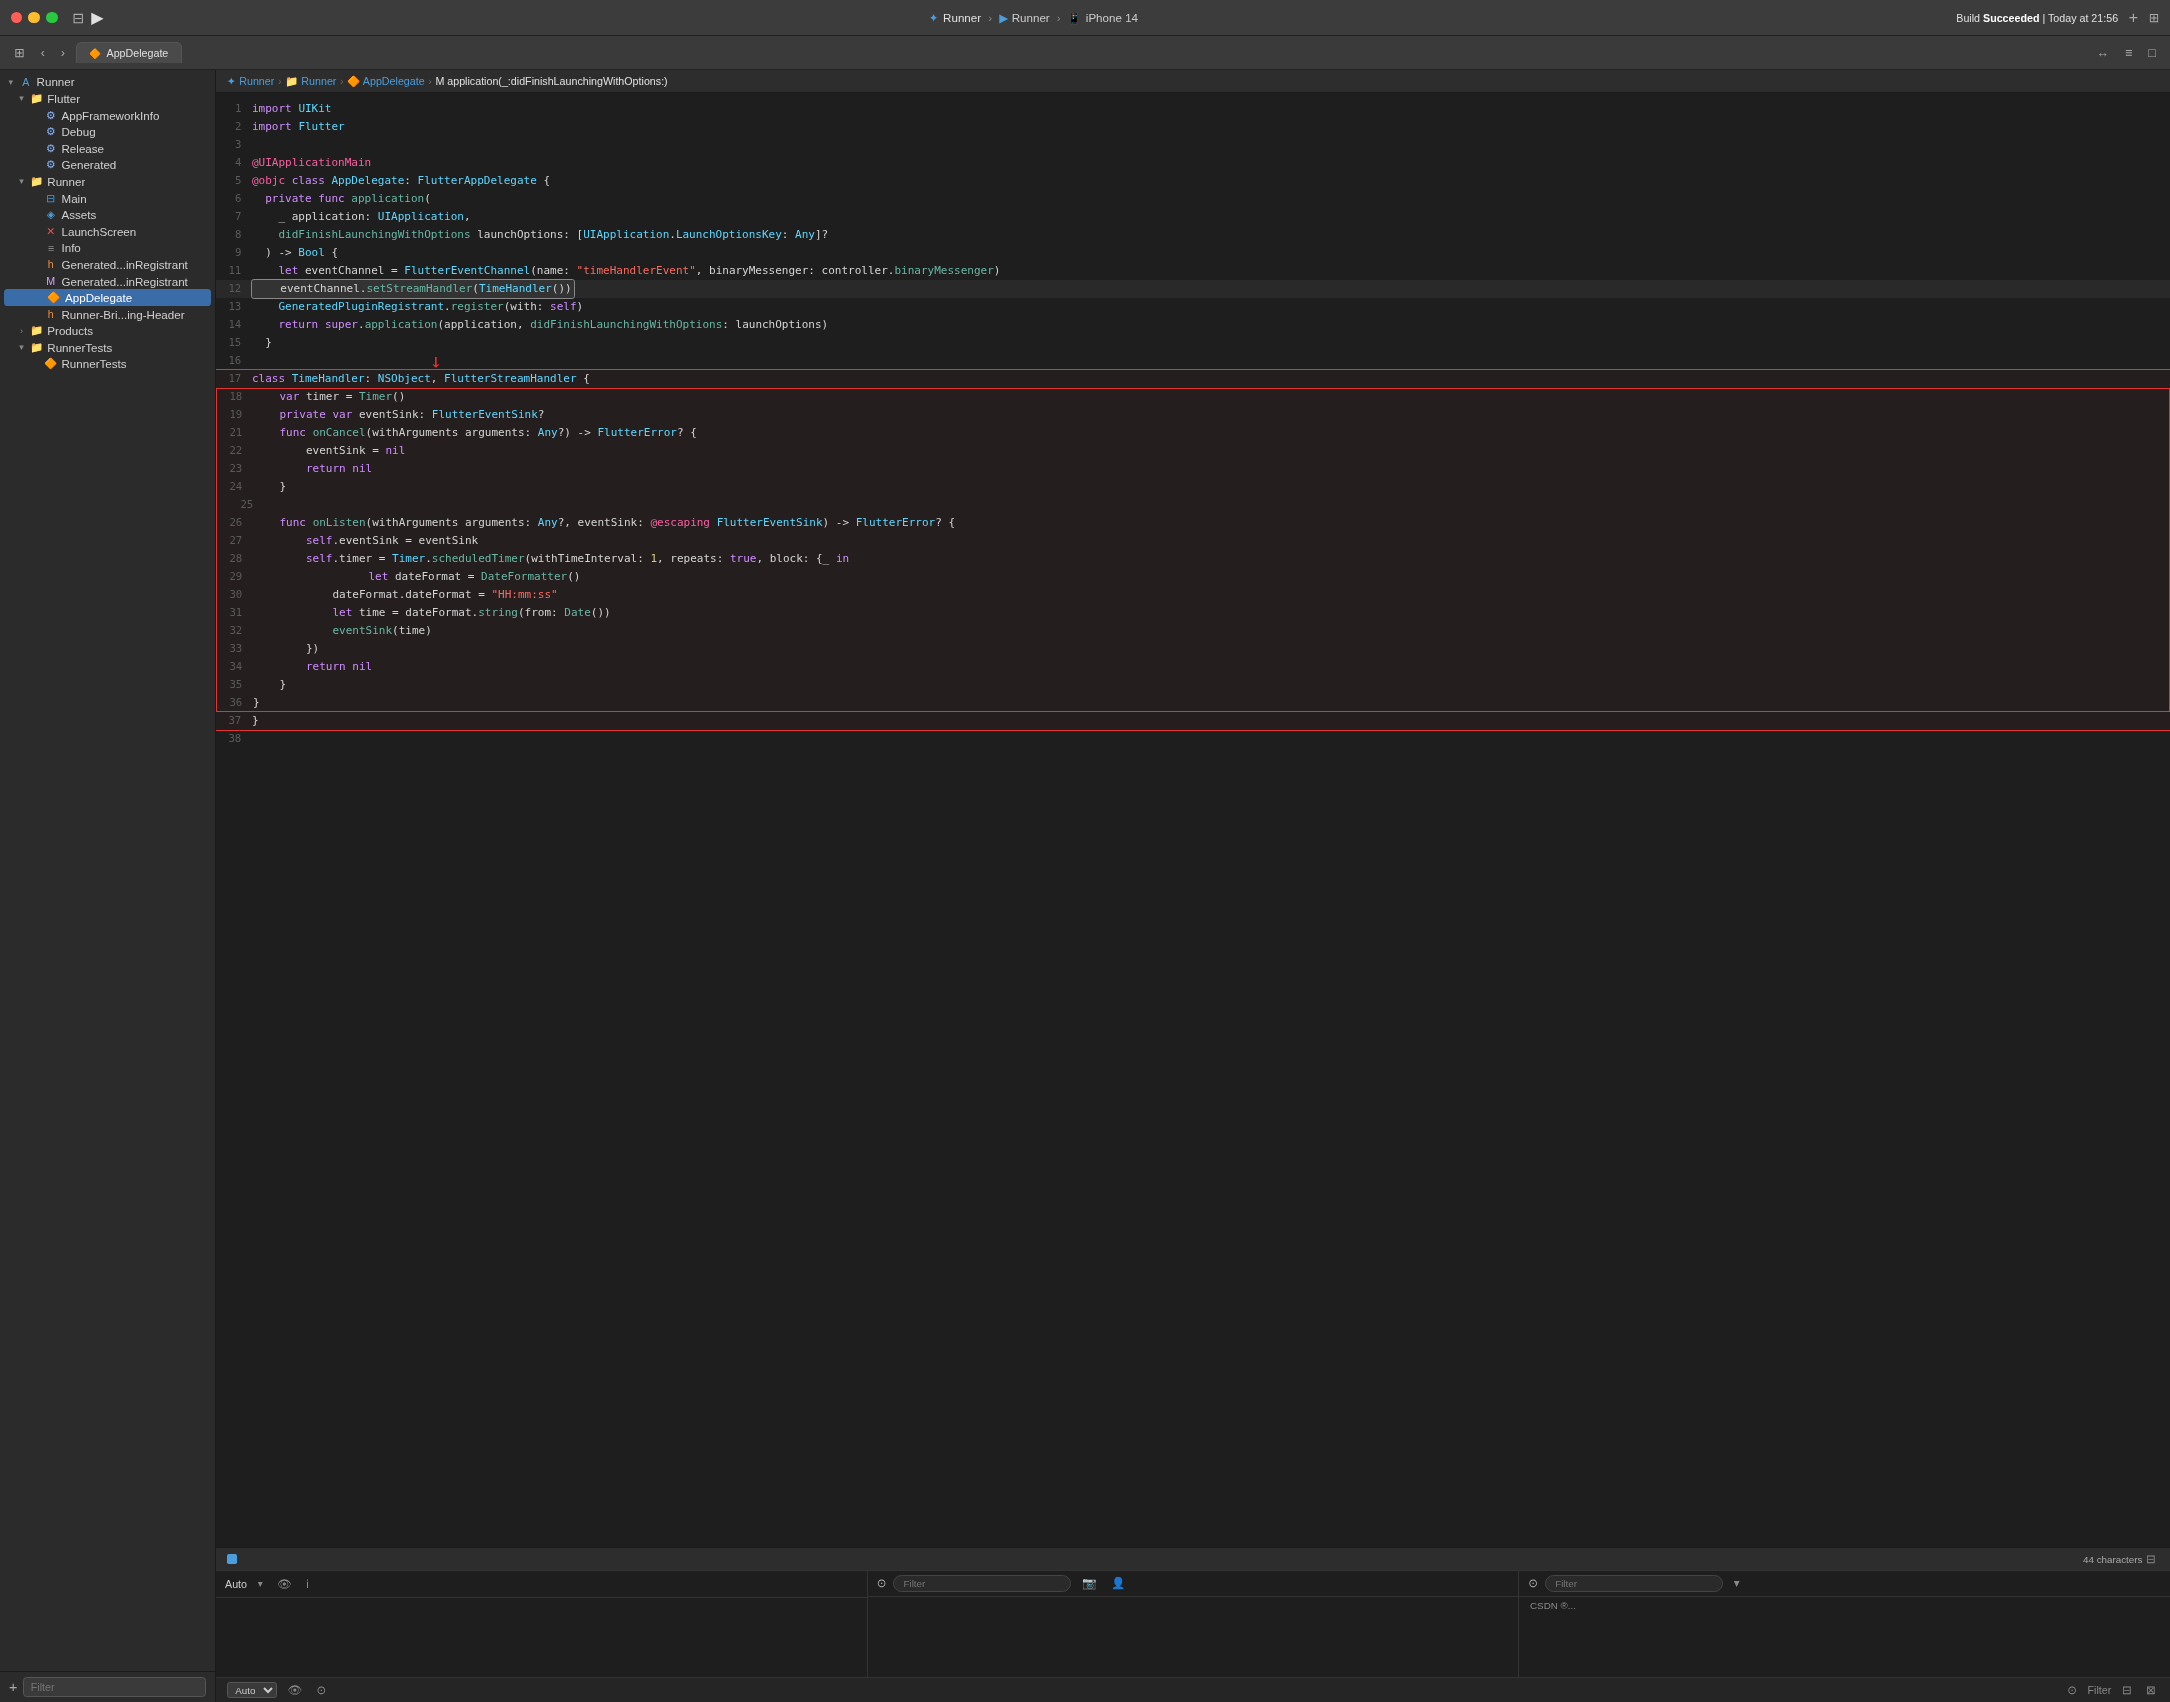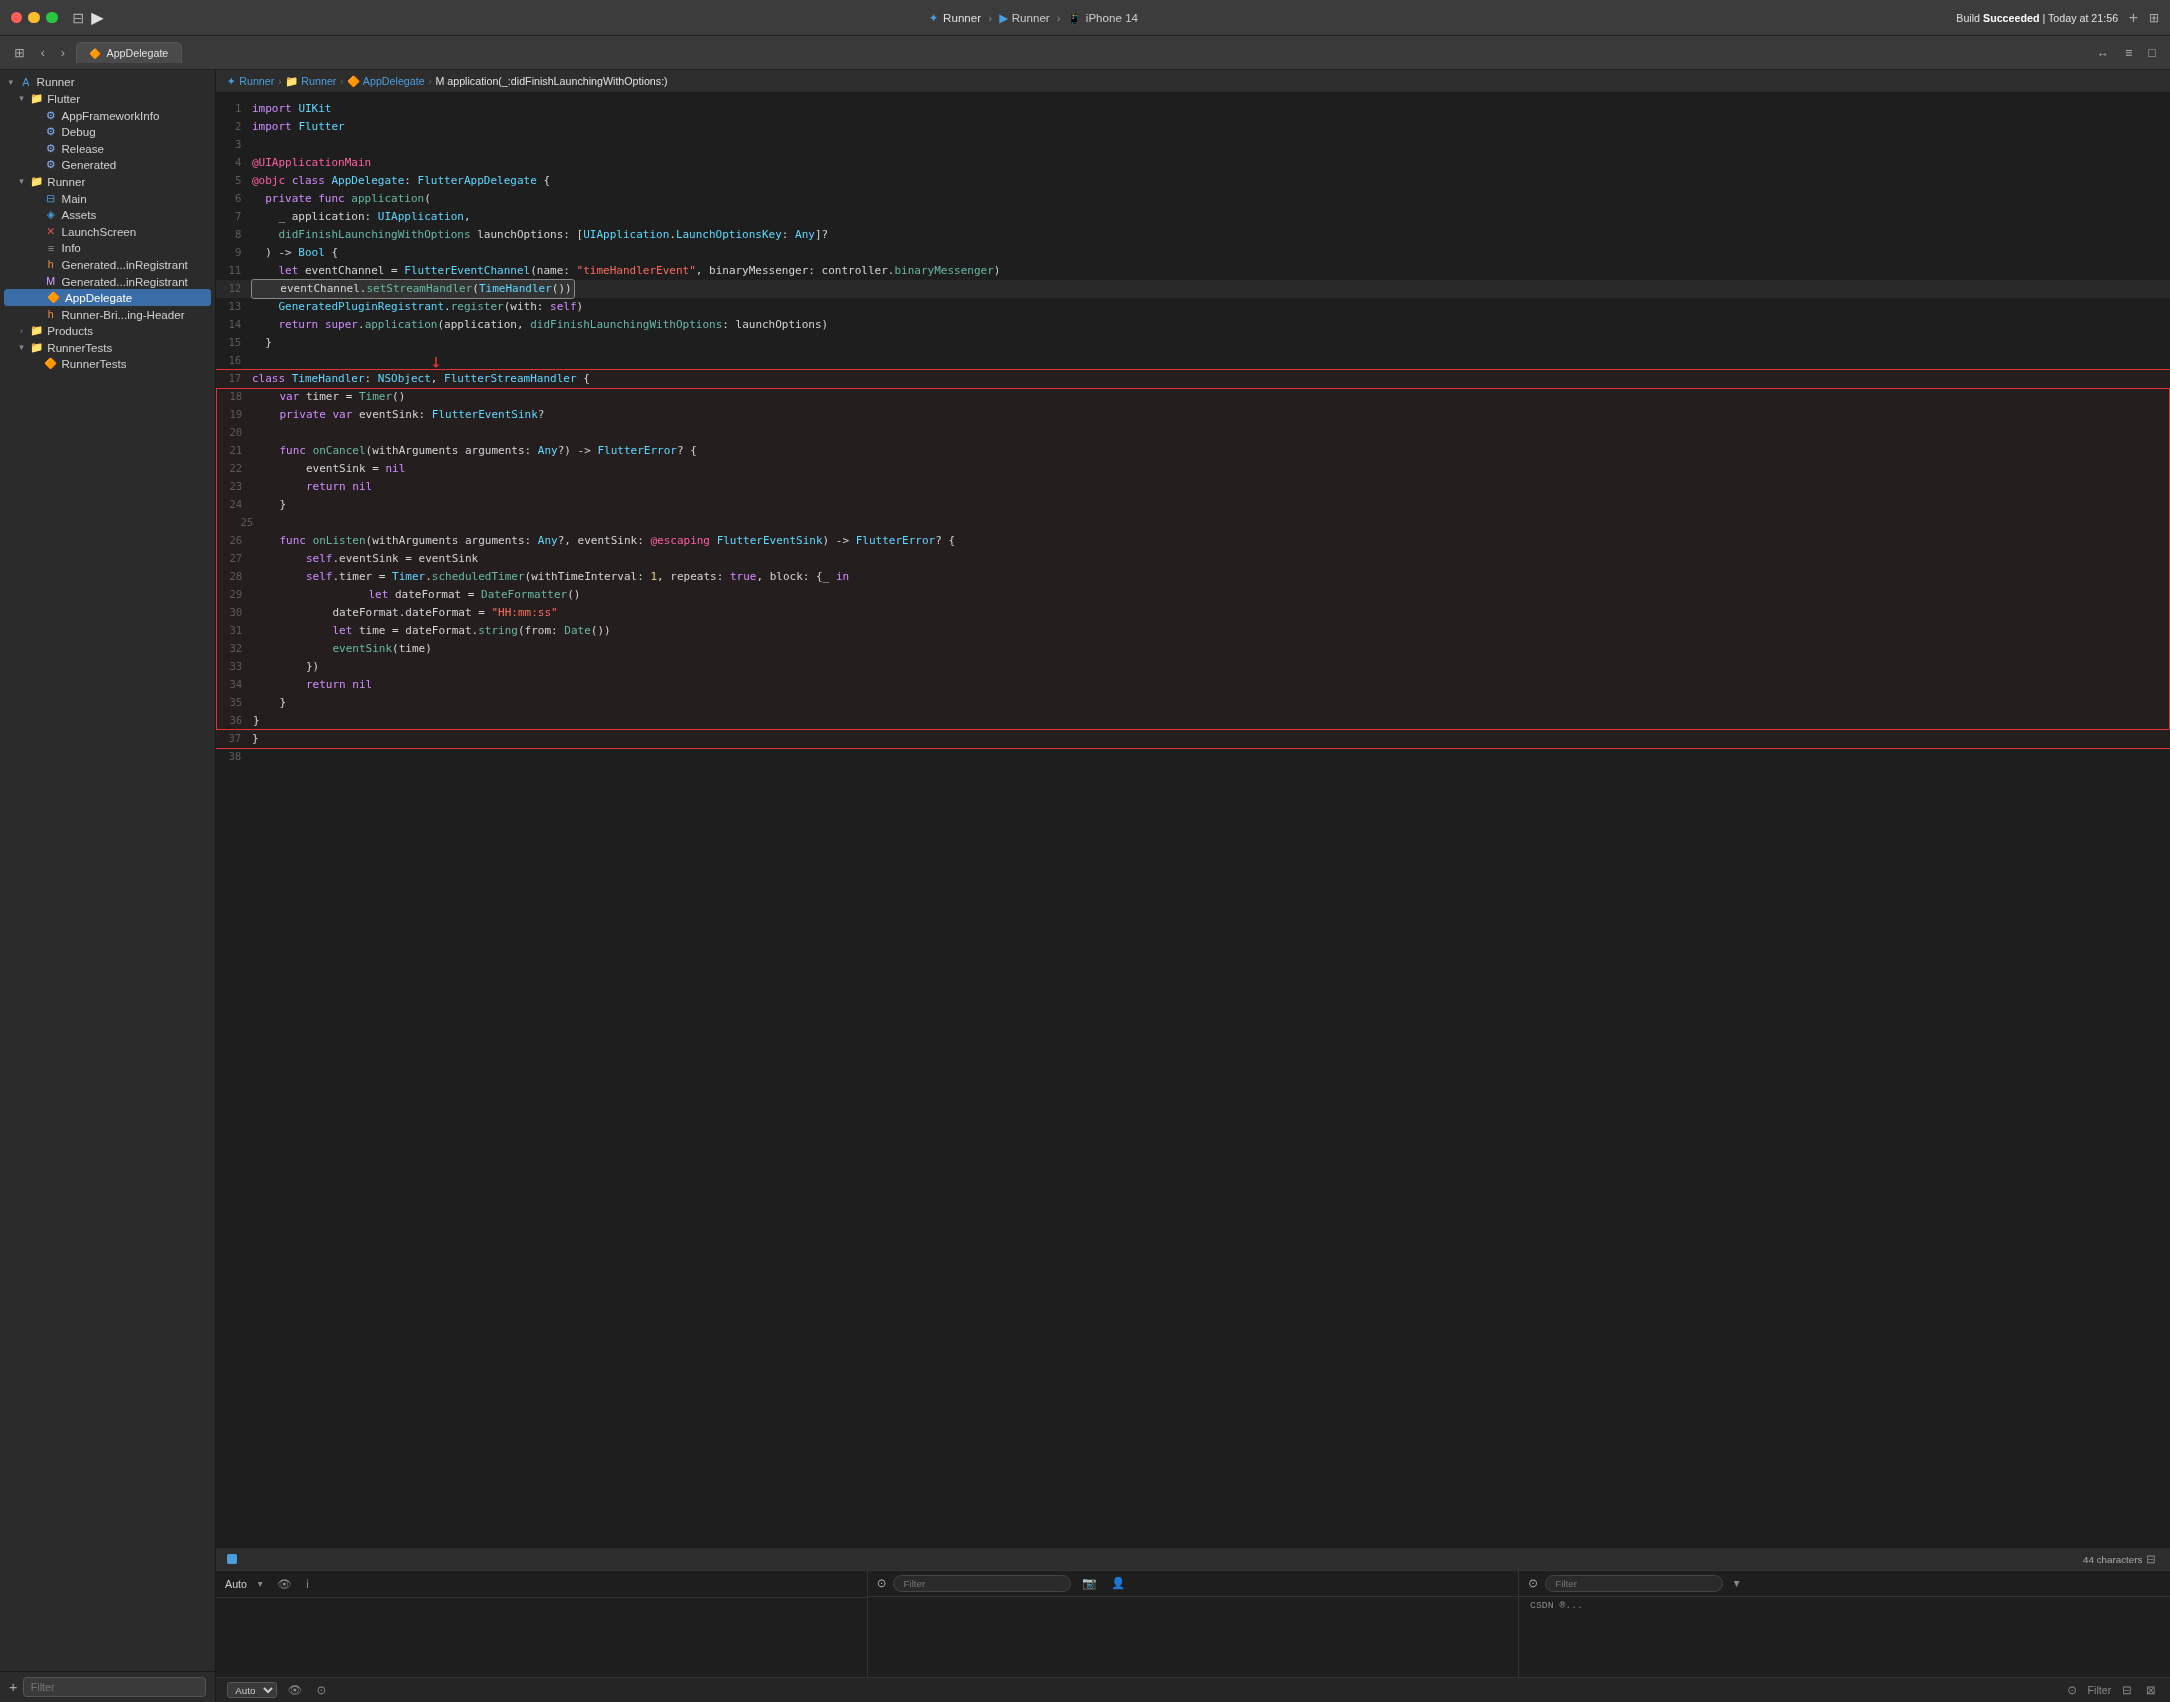--- a/index.html
+++ b/index.html
@@ -400,24 +400,20 @@
         <div class="code-line" style="background: rgba(229,51,51,0.04); border-left:1.8px solid #e53333; border-right:1.8px solid #e53333;">
           <span class="line-num">18</span>
           <span class="line-content">    <span class="kw">var</span> timer = <span class="fn">Timer</span>()</span>
         </div>
 
         <div class="code-line" style="background: rgba(229,51,51,0.04); border-left:1.8px solid #e53333; border-right:1.8px solid #e53333;">
           <span class="line-num">19</span>
           <span class="line-content">    <span class="kw">private</span> <span class="kw">var</span> eventSink: <span class="type">FlutterEventSink</span>?</span>
         </div>
 
-        <div class="code-line" style="background: rgba(229,51,51,0.04); border-left:1.8px solid #e53333; border-right:1.8px solid #e53333;">
-          <span class="line-num">20</span>
-          <span class="line-content"> </span>
-        </div>
 
         <div class="code-line" style="background: rgba(229,51,51,0.04); border-left:1.8px solid #e53333; border-right:1.8px solid #e53333;">
           <span class="line-num">21</span>
           <span class="line-content">    <span class="kw">func</span> <span class="fn">onCancel</span>(withArguments arguments: <span class="type">Any</span>?) -&gt; <span class="type">FlutterError</span>? {</span>
         </div>
 
         <div class="code-line" style="background: rgba(229,51,51,0.04); border-left:1.8px solid #e53333; border-right:1.8px solid #e53333;">
           <span class="line-num">22</span>
           <span class="line-content">        eventSink = <span class="kw">nil</span></span>
         </div>
@@ -535,21 +531,21 @@
           <div class="bottom-pane-content"></div>
         </div>
 
         <div class="bottom-pane">
           <div class="bottom-pane-toolbar">
             <span style="color:#aaa;font-size:11.6px;">⊙</span>
             <input type="text" placeholder="Filter" style="">
             <button class="mini-icon-btn">▾</button>
           </div>
           <div class="bottom-pane-content">
-            <div style="padding:3.6px 10.7px; font-size:9.8px; color:#888;font-family:Liberation Mono, monospace;">CSDN ®...</div>
+            <div style="padding:3.6px 10.7px; font-size:9.8px; color:#888;">CSDN ®...</div>
           </div>
         </div>
 
       </div>
     </div>
 
     <div class="debug-footer">
       <select>
         <option>Auto</option>
       </select>

